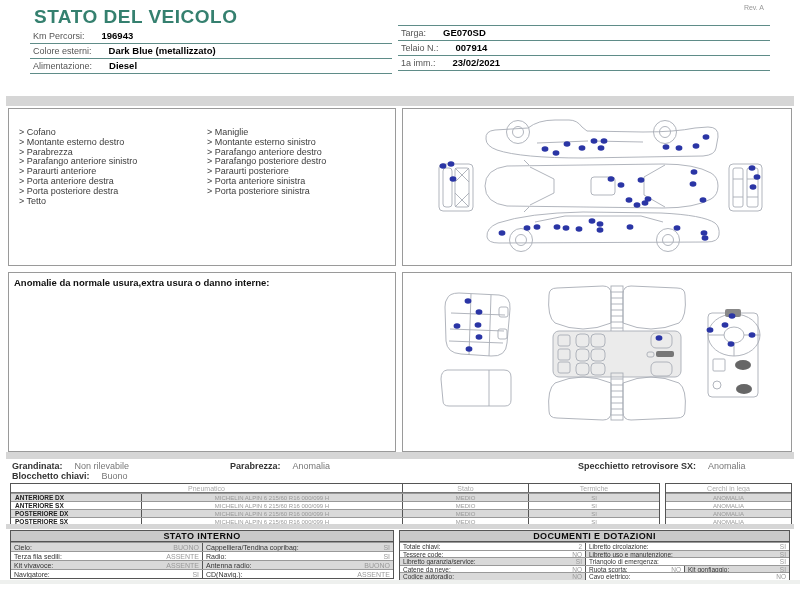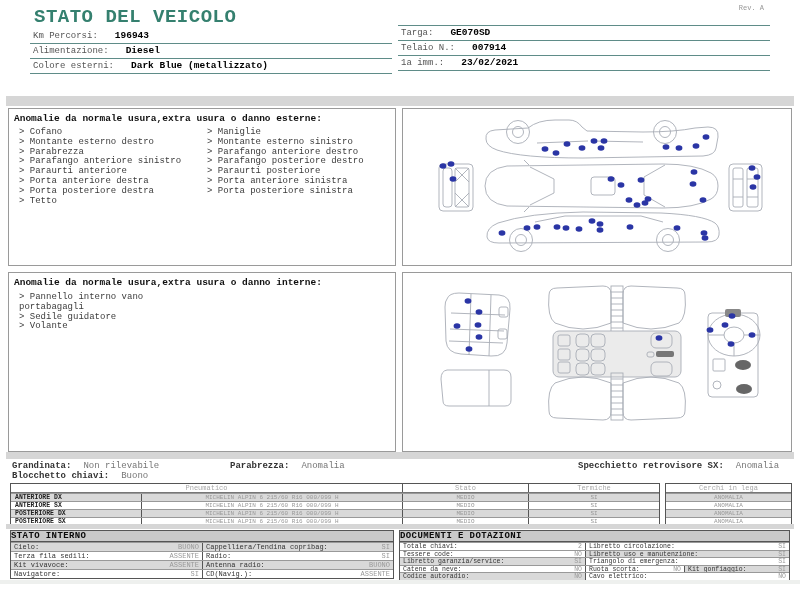--- a/index.html
+++ b/index.html
@@ -1,18 +1,18 @@
 <!DOCTYPE html>
 <html><head>
 <meta charset="utf-8">
 <style>
   *{box-sizing:border-box;margin:0;padding:0}
   html,body{background:#fff}
   .page{position:relative;width:800px;height:584px;background:#ffffff;overflow:hidden;
-        font-family:Liberation Mono, monospace;color:#333}
+        font-family:Liberation Sans, sans-serif;color:#333}
   .abs{position:absolute}
   .title{left:34px;top:6px;font-size:19px;font-weight:bold;color:#35806f;letter-spacing:.5px}
   .rev{right:36px;top:4px;font-size:7px;color:#979797}
   .hblock{position:absolute}
   .hrow{border-bottom:1px solid #5f8c88;padding:1px 2px 1px 3px;font-size:9px;color:#555;line-height:11px;min-height:13px}
   .hrow .hv{color:#000;font-size:9.5px;margin-left:17px;font-weight:bold}
   .hb-left{left:30px;top:29px;width:362px}
   .hb-right{left:398px;top:25px;width:372px;border-top:1px solid #5f8c88}
   .bar{position:absolute;left:6px;width:788px;background:#d6d6d6}
   .secbox{position:absolute;border:1px solid #9a9a9a;background:#fff}
@@ -25,21 +25,21 @@
   .ttbl{position:absolute;border:1px solid #555;background:#fff}
   .thead{display:flex;height:9px;border-bottom:1px solid #777}
   .th{font-size:7px;color:#a9a9a9;text-align:center;line-height:9px;overflow:hidden}
   .trow{display:flex;height:8px;border-top:1px solid #999}
   .trow:first-of-type{border-top:none}
   .tc{font-size:6px;color:#999;text-align:center;line-height:8px;overflow:hidden;border-left:1px solid #555}
   .tc:first-child{border-left:none}
   .tc.pos{font-size:6.5px;font-weight:bold;color:#222;text-align:left;padding-left:4px}
   .shade{background:#d9d9d9}
   .btbl{position:absolute;border:1px solid #555;background:#fff}
-  .bhead{height:11px;background:#c9c9c9;border-bottom:1px solid #555;
+  .bhead{height:11px;background:#c9c9c9;border-bottom:1px solid #555;text-align:center;
          font-size:9px;font-weight:bold;color:#0a0a0a;line-height:11px;letter-spacing:.4px}
   .brow{display:flex;border-top:1px solid #999}
   .brow:first-of-type{border-top:none}
   .bcell{display:flex;justify-content:space-between;padding:0 3px;overflow:hidden}
   .bcell .bl{color:#333;white-space:nowrap}
   .bcell .bv{color:#999;white-space:nowrap;margin-left:4px}
   .cs{background:#d9d9d9}
   .tbl-left .brow{height:9px;font-size:7px;line-height:9px}
   .tbl-left .bcell{width:191px;border-left:1px solid #555}
   .tbl-left .bcell:first-child{border-left:none}
@@ -56,34 +56,33 @@
 </head>
 <body>
 
 <div class="page">
 
   <div class="abs title">STATO DEL VEICOLO</div>
   <div class="abs rev">Rev. A</div>
 
   <div class="hblock hb-left">
     <div class="hrow"><span class="hl">Km Percorsi:</span><span class="hv">196943</span></div>
+    <div class="hrow"><span class="hl">Colore esterni:</span><span class="hv">Dark Blue (metallizzato)</span></div>
     <div class="hrow"><span class="hl">Alimentazione:</span><span class="hv">Diesel</span></div>
-    <div class="hrow"><span class="hl">Colore esterni:</span><span class="hv">Dark Blue (metallizzato)</span></div>
   </div>
 
   <div class="hblock hb-right">
     <div class="hrow"><span class="hl">Targa:</span><span class="hv">GE070SD</span></div>
     <div class="hrow"><span class="hl">Telaio N.:</span><span class="hv">007914</span></div>
     <div class="hrow"><span class="hl">1a imm.:</span><span class="hv">23/02/2021</span></div>
   </div>
 
   <div class="bar" style="top:96px;height:10px"></div>
 
   <div class="secbox" style="left:8px;top:108px;width:388px;height:158px">
-    <div class="sectitle">Anomalie da normale usura,extra usura o danno esterne:</div>
     <div class="licol" style="left:198px;top:19px;width:186px">
       <div class="item">&gt; Maniglie</div>
       <div class="item">&gt; Montante esterno sinistro</div>
       <div class="item">&gt; Parafango anteriore destro</div>
       <div class="item">&gt; Parafango posteriore destro</div>
       <div class="item">&gt; Paraurti posteriore</div>
       <div class="item">&gt; Porta anteriore sinistra</div>
       <div class="item">&gt; Porta posteriore sinistra</div>
     </div>
     <div class="licol" style="left:10px;top:19px;width:184px">
@@ -170,25 +169,20 @@
         <ellipse cx="48" cy="55" rx="3.4" ry="2.7" fill="#2a35a5"></ellipse>
         <ellipse cx="50" cy="70" rx="3.4" ry="2.7" fill="#2a35a5"></ellipse>
         <ellipse cx="349" cy="59" rx="3.4" ry="2.7" fill="#2a35a5"></ellipse>
         <ellipse cx="354" cy="68" rx="3.4" ry="2.7" fill="#2a35a5"></ellipse>
         <ellipse cx="350" cy="78" rx="3.4" ry="2.7" fill="#2a35a5"></ellipse>
       </svg>
   </div>
 
   <div class="secbox" style="left:8px;top:272px;width:388px;height:180px">
     <div class="sectitle">Anomalie da normale usura,extra usura o danno interne:</div>
-    <div class="licol" style="left:10px;top:20px;width:125px">
-      <div class="item">&gt; Pannello interno vano portabagagli</div>
-      <div class="item">&gt; Sedile guidatore</div>
-      <div class="item">&gt; Volante</div>
-    </div>
   </div>
 
   <div class="secbox" style="left:402px;top:272px;width:390px;height:180px">
     <svg id="int-svg" width="388" height="178" viewBox="0 0 388 178">
       <g stroke="#a8adb5" stroke-width="0.9" fill="none">
 
         <path d="M44,26 Q46,20 56,20 L96,22 Q108,23 107,36 L104,70 Q103,84 88,83 L58,81 Q44,80 43,68 L42,34 Q42,28 44,26 Z"></path>
         <path d="M48,40 L102,42 M47,56 L101,58 M46,68 L100,70"></path>
         <path d="M68,21 L66,82 M88,22 L86,83"></path>
         <rect x="96" y="34" width="9" height="10" rx="2"></rect>

